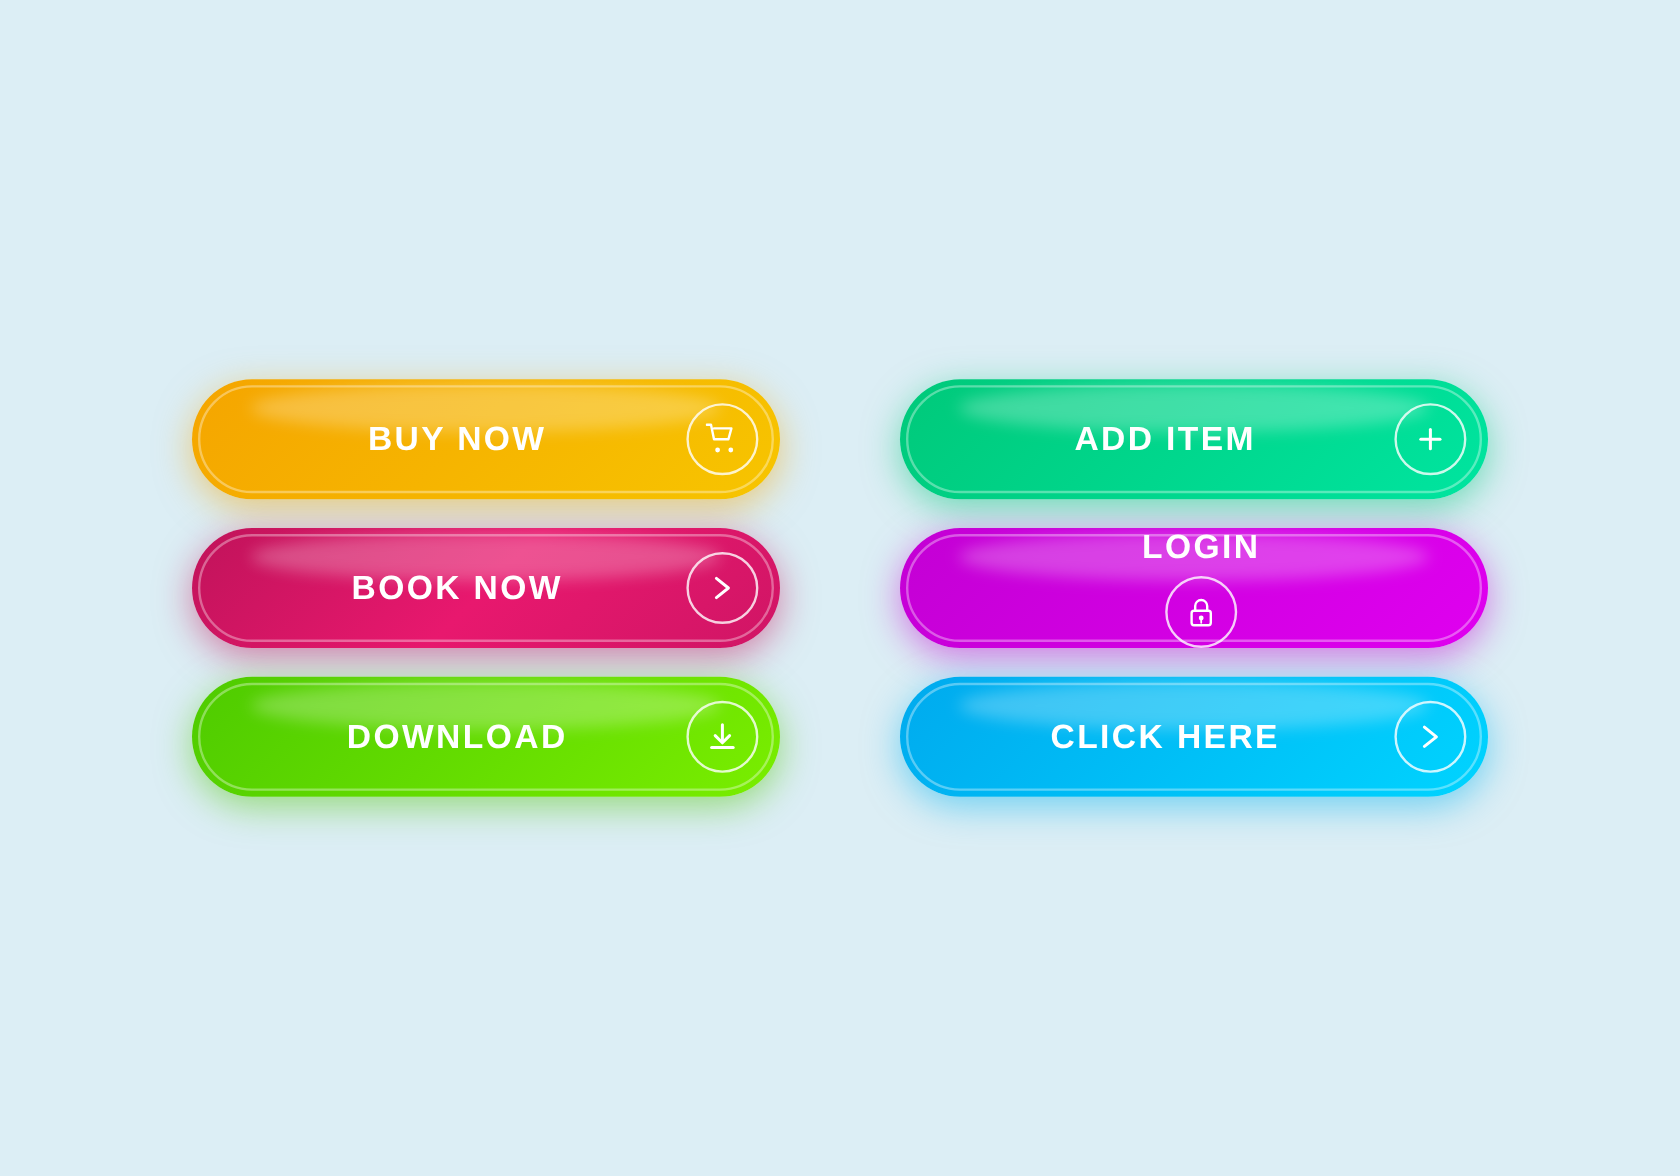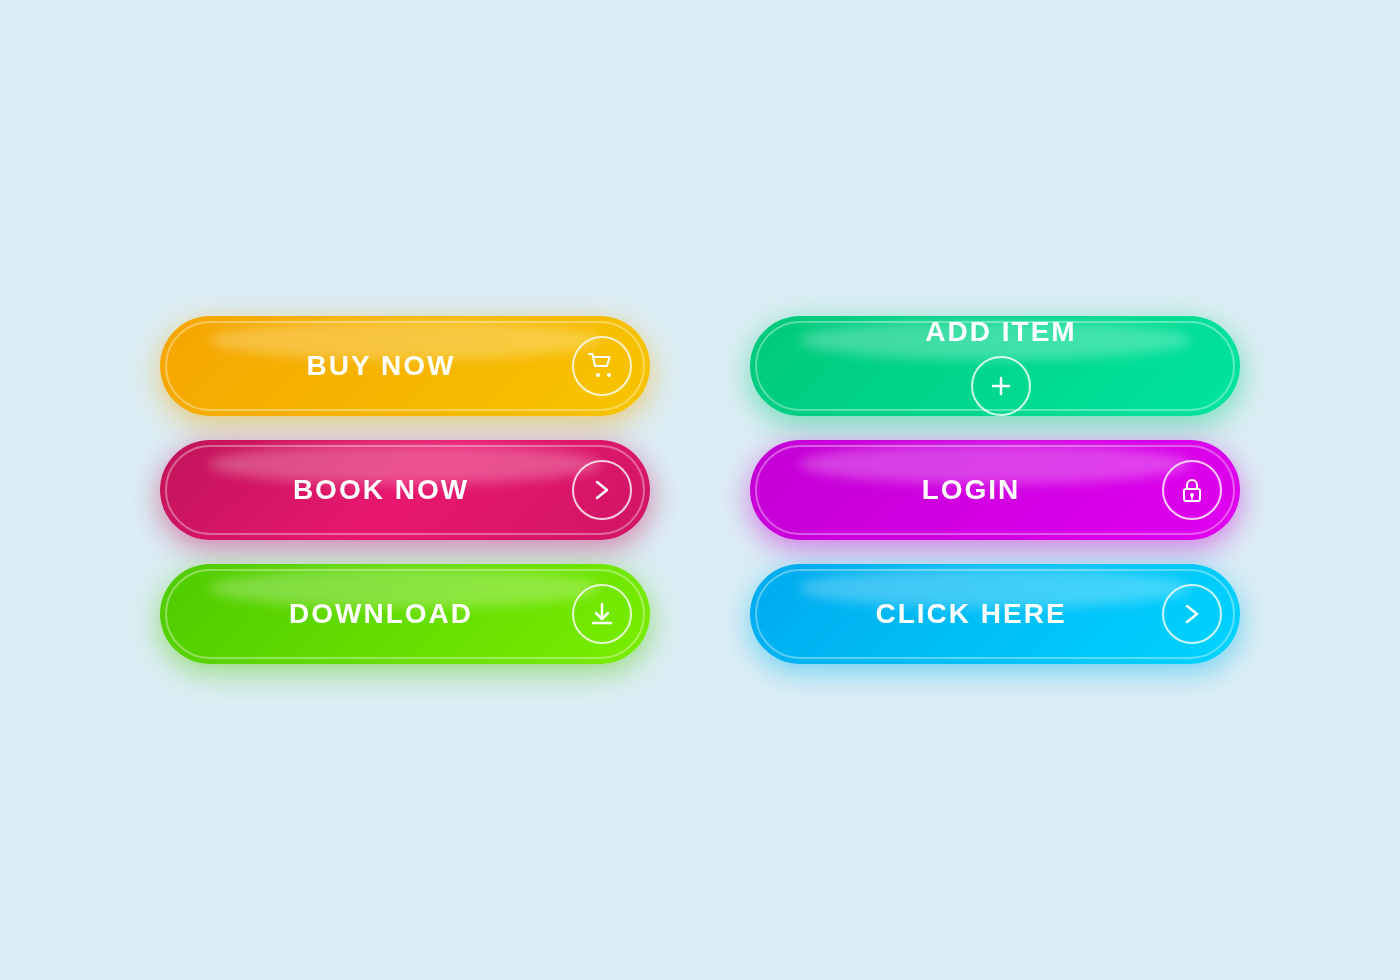--- a/index.html
+++ b/index.html
@@ -89,33 +89,33 @@
     
     .btn-read {
       background: linear-gradient(135deg, #5b3db8 0%, #7c4fd6 50%, #6a4bc8 100%);
       box-shadow: 0 8px 30px rgba(100, 70, 200, 0.5);
     }
 
     
     .btn-add {
       background: linear-gradient(135deg, #00c97a 0%, #00e5a0 100%);
       box-shadow: 0 8px 30px rgba(0, 200, 120, 0.5);
-      flex-direction: column;
     }
 
     
     .btn-book {
       background: linear-gradient(135deg, #c0135a 0%, #e8186e 50%, #d01565 100%);
       box-shadow: 0 8px 30px rgba(200, 20, 90, 0.5);
     }
 
     
     .btn-login {
       background: linear-gradient(135deg, #c300d4 0%, #e000f0 100%);
       box-shadow: 0 8px 30px rgba(200, 0, 210, 0.5);
+      flex-direction: column;
     }
 
     
     .btn-click {
       background: linear-gradient(135deg, #00aaee 0%, #00d4ff 100%);
       box-shadow: 0 8px 30px rgba(0, 180, 240, 0.5);
     }
 
     
     .btn-download {

